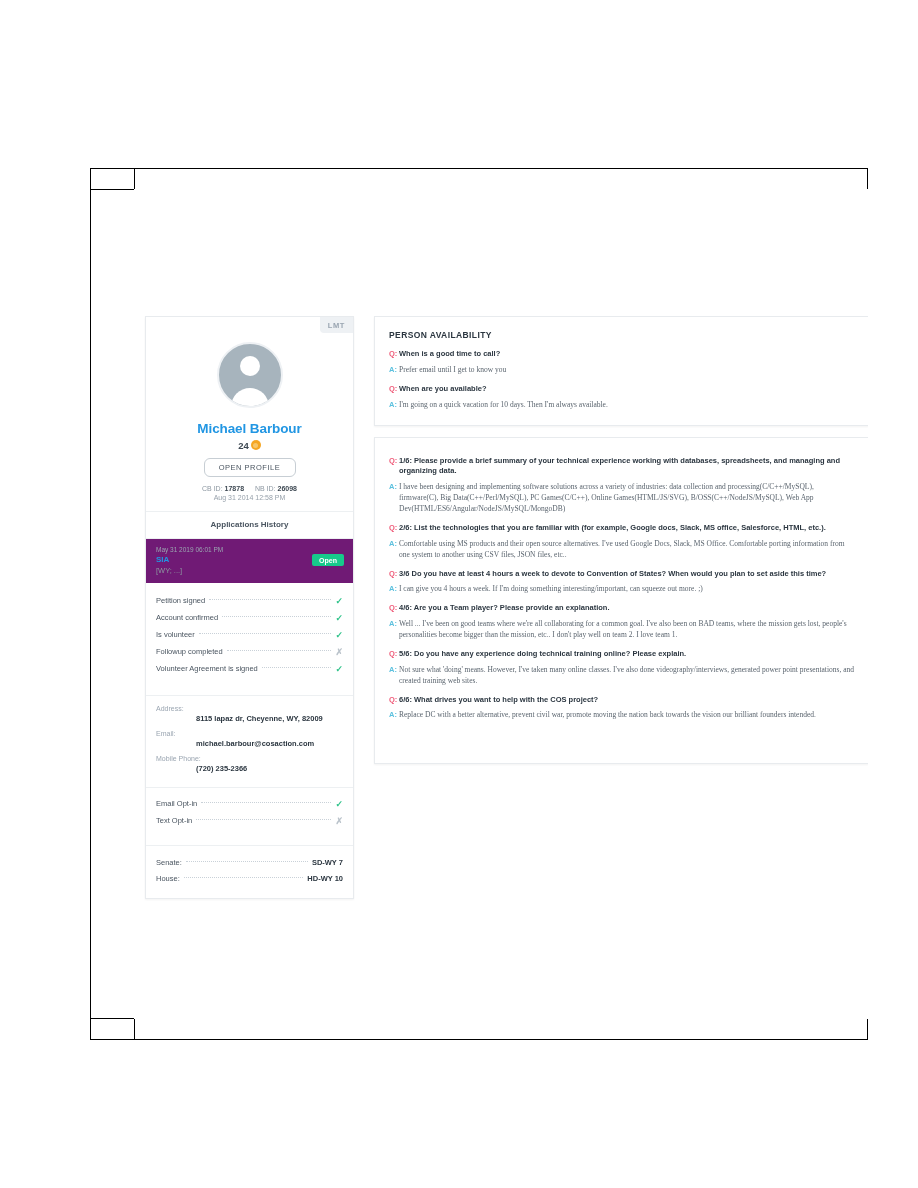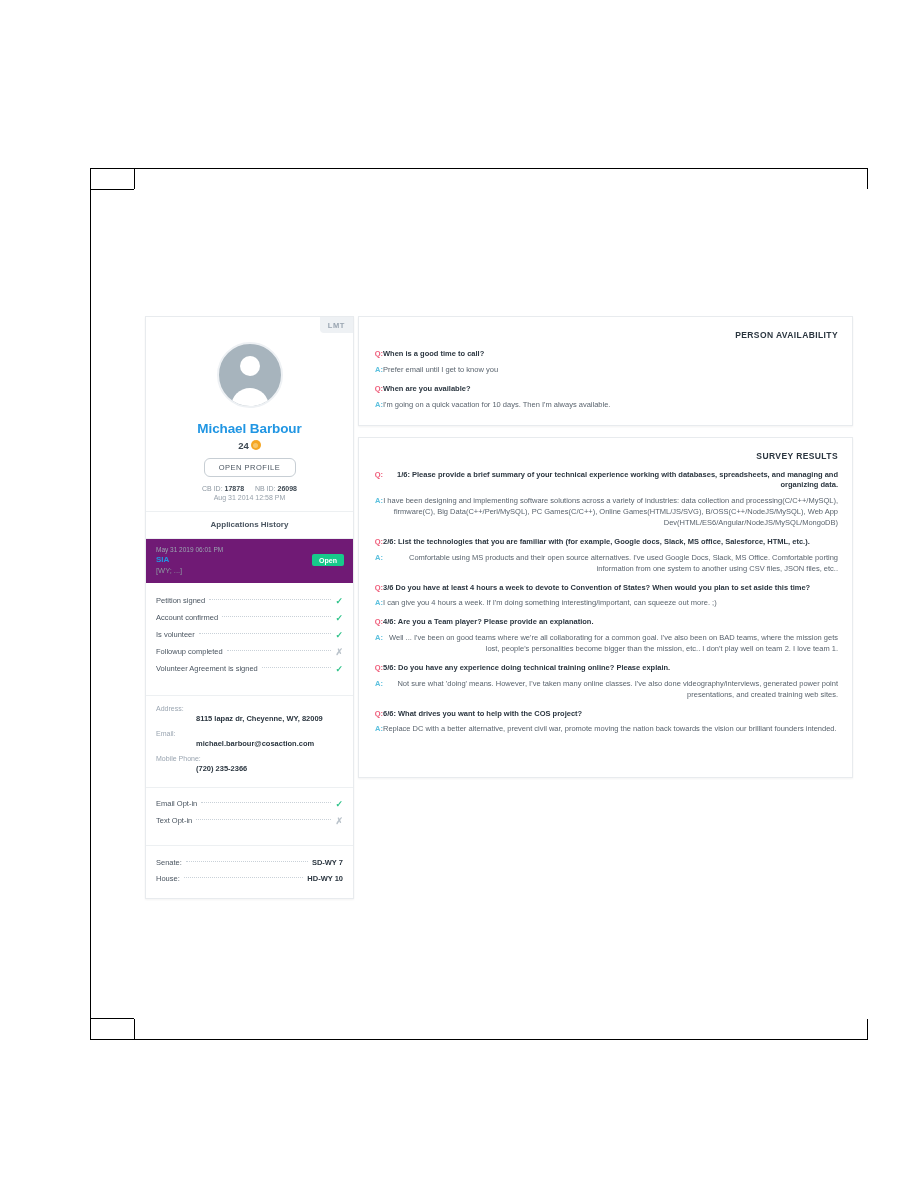--- a/index.html
+++ b/index.html
@@ -141,21 +141,21 @@
   .contact-block { padding:9px 10px 4px 10px; }
   .contact-label { font-size:7px; color:#9aa5b1; margin-top:7px; }
   .contact-label:first-child { margin-top:0; }
   .contact-value { font-size:7.5px; color:#2b3640; font-weight:bold; margin-top:2px;padding-left:40px; }
   .optin { padding:7px 10px 6px 10px; }
   .district { padding:8px 10px 12px 10px; }
   .district .check-row .val { font-size:7.5px; color:#2b3640; font-weight:bold; }
 
   
   .right-col {
-    position:absolute; left:224px; top:127px; width:495px;text-align:right;
+    position:absolute; left:240px; top:127px; width:495px;
   }
   .panel {
     background:#ffffff;
     border:1px solid #e8ebee;
     box-shadow:0 1px 2px rgba(0,0,0,0.05);
     padding:13px 14px 14px 14px;
     margin-bottom:11px;
   }
   .panel-title {
     font-size:8.5px; font-weight:bold; color:#2b3640;
@@ -167,21 +167,21 @@
   .qa-mark {
     width:10px; flex:0 0 10px;
     font-size:7.5px; font-weight:bold; line-height:1.45;
   }
   .q-mark { color:#ef5b79; }
   .a-mark { color:#5bc0de; }
   .q-text {
     font-size:7.5px; color:#2b3640; font-weight:bold; line-height:1.45;
   }
   .a-text {
-    font-size:7.5px; color:#5a646e; line-height:1.45;
+    font-size:7.5px; color:#5a646e; line-height:1.45;font-family:Liberation Serif, serif;
   }
   .panel-tail { height:28px; }
 </style>
 </head>
 <body>
 
 <div class="page-frame">
   <div class="frame-row-top"></div>
   <div class="frame-col-line"></div>
   <div class="frame-row-bottom"></div>
@@ -322,21 +322,20 @@
           <span class="q-text">When are you available?</span>
         </div>
         <div class="qa-row">
           <span class="qa-mark a-mark">A:</span>
           <span class="a-text">I'm going on a quick vacation for 10 days. Then I'm always available.</span>
         </div>
       </div>
     </div>
 
     <div class="panel">
-      <div class="panel-title">SURVEY RESULTS</div>
 
       <div class="qa">
         <div class="qa-row">
           <span class="qa-mark q-mark">Q:</span>
           <span class="q-text">1/6: Please provide a brief summary of your technical experience working with databases, spreadsheets, and managing and organizing data.</span>
         </div>
         <div class="qa-row">
           <span class="qa-mark a-mark">A:</span>
           <span class="a-text">I have been designing and implementing software solutions across a variety of industries: data collection and processing(C/C++/MySQL), firmware(C), Big Data(C++/Perl/MySQL), PC Games(C/C++), Online Games(HTML/JS/SVG), B/OSS(C++/NodeJS/MySQL), Web App Dev(HTML/ES6/Angular/NodeJS/MySQL/MongoDB)</span>
         </div>

